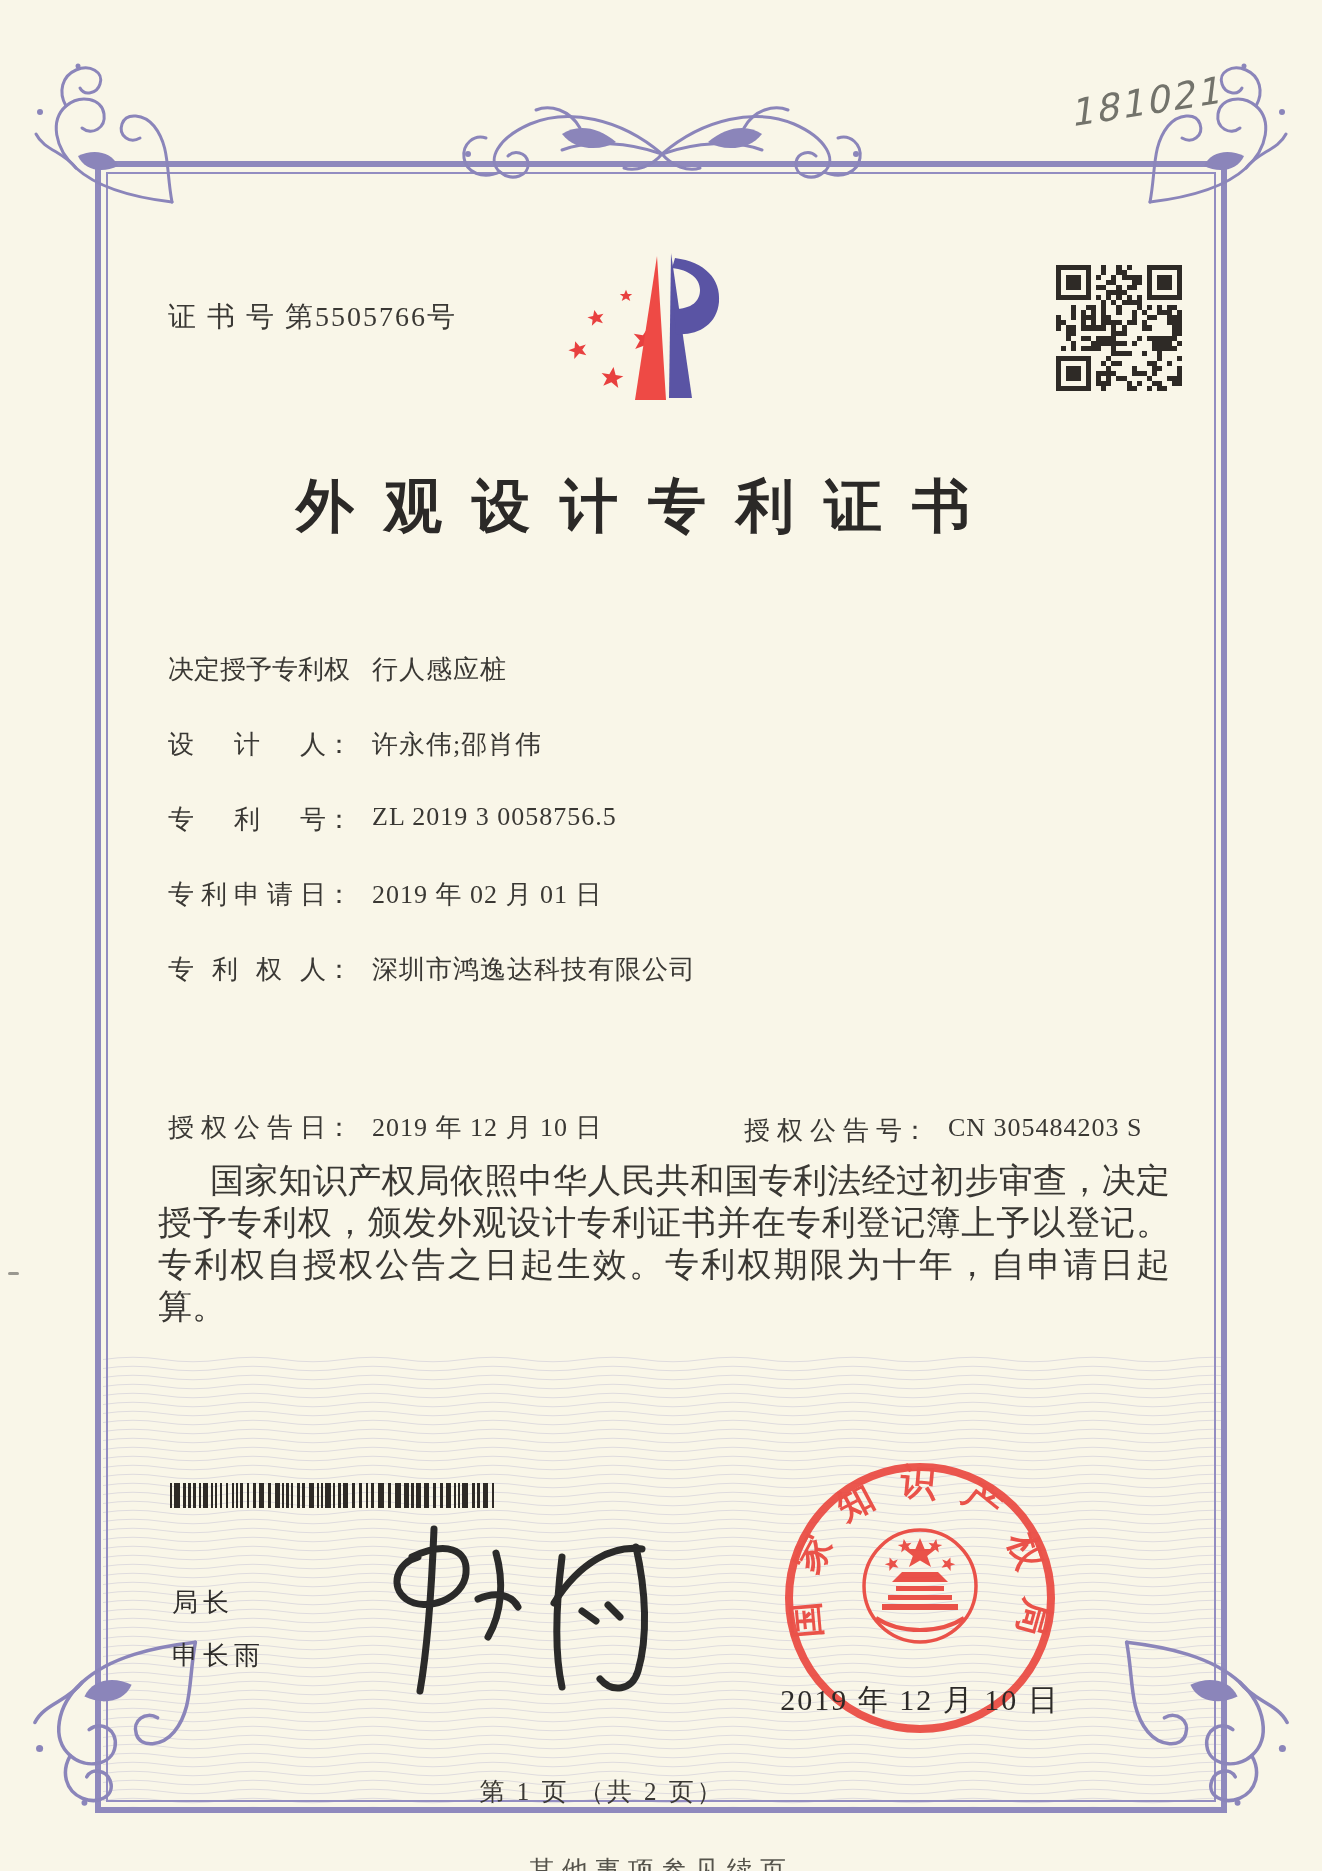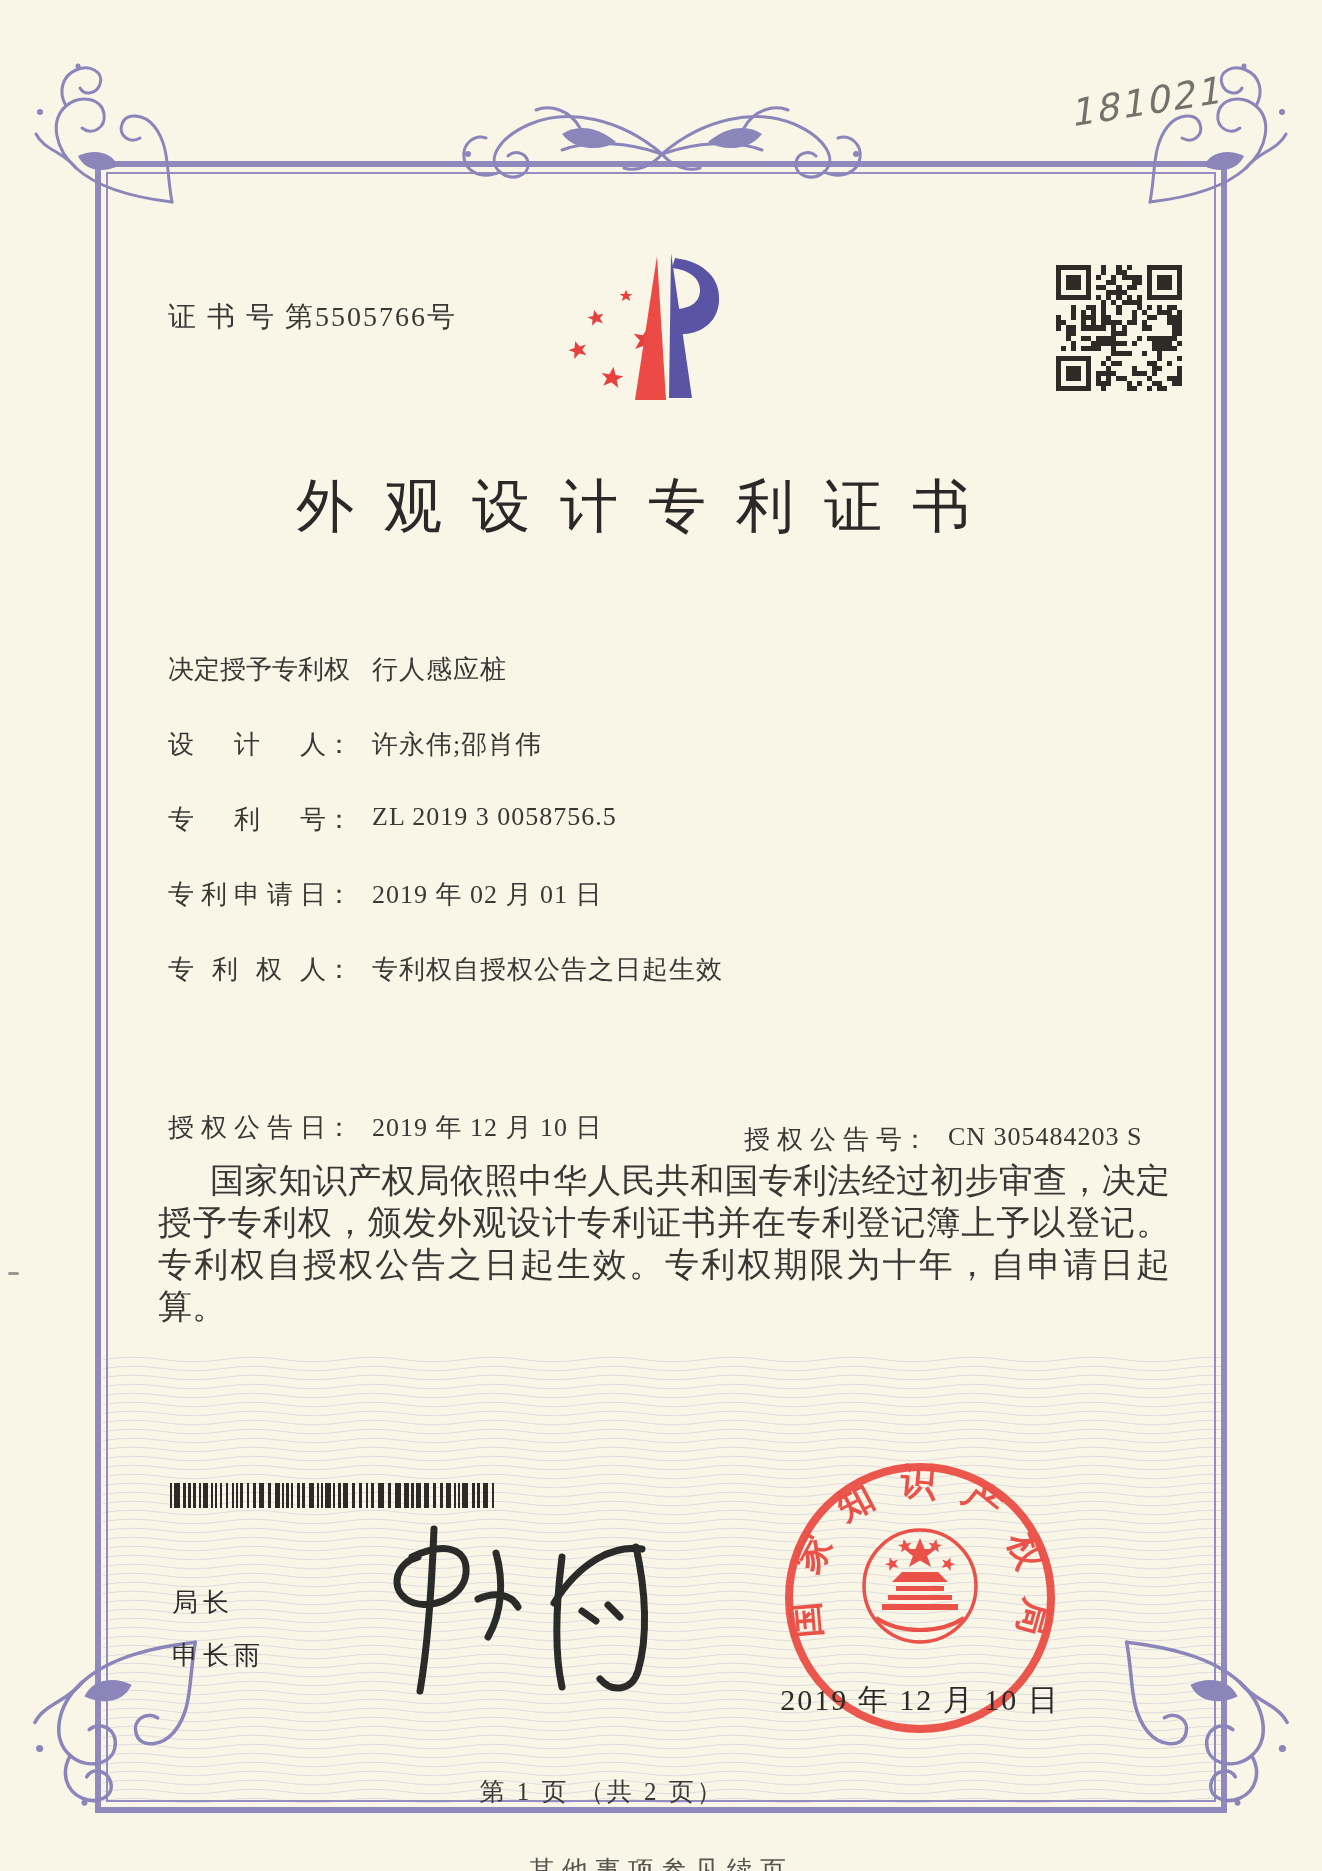--- a/index.html
+++ b/index.html
@@ -11,28 +11,28 @@
   }
   .abs{position:absolute;}
   
   .frame{position:absolute;left:95px;top:161px;width:1132px;height:1652px;
     border:6px solid #8f89bd;box-sizing:border-box;}
   .frame-inner{position:absolute;left:5px;top:5px;right:5px;bottom:5px;
     border:2px solid #938dc1;}
   
   .cert-no{left:168px;top:298px;font-size:28px;letter-spacing:2px;color:#3a3834;}
   .doc-title{left:82px;top:468px;width:1132px;text-align:center;
-    font-size:58px;font-weight:400;letter-spacing:30px;color:#2b2927;}
+    font-size:58px;font-weight:700;letter-spacing:30px;color:#2b2927;}
   .field{position:absolute;left:168px;font-size:26px;color:#3a3834;white-space:nowrap;}
   .flabel{display:inline-block;width:158px;text-align:justify;text-align-last:justify;
     -moz-text-align-last:justify;vertical-align:top;}
   .fcolon{display:inline-block;vertical-align:top;}
   .fvalue{display:inline-block;margin-left:20px;vertical-align:top;letter-spacing:1px;}
   .fvalue .line2{display:block;}
-  .pair2{position:absolute;left:576px;top:12px;white-space:nowrap;}
+  .pair2{position:absolute;left:576px;top:3px;white-space:nowrap;}
   .paras{left:158px;top:1160px;width:1012px;font-size:34px;line-height:42px;
     text-align:justify;color:#3a3834;}
   .paras p{margin:0;text-indent:52px;}
   .signatory{left:172px;font-size:26px;letter-spacing:5px;color:#2f2d2b;}
   .footer{left:97px;top:1775px;width:1010px;text-align:center;font-size:25px;
     letter-spacing:3px;color:#3a3834;}
   .cutoff{left:51px;top:1853px;width:1220px;text-align:center;font-size:26px;
     letter-spacing:7px;color:#55534b;}
   .handwritten{left:1072px;top:80px;font-family:"DejaVu Sans","Liberation Sans",sans-serif;
     font-size:37px;color:#73736b;transform:rotate(-9deg) skewX(-16deg);letter-spacing:2px;}
@@ -407,21 +407,21 @@
   <div class="field" style="top:727px">
     <span class="flabel">设计人</span><span class="fcolon">：</span><span class="fvalue">许永伟;邵肖伟</span>
   </div>
   <div class="field" style="top:802px">
     <span class="flabel">专利号</span><span class="fcolon">：</span><span class="fvalue">ZL 2019 3 0058756.5</span>
   </div>
   <div class="field" style="top:877px">
     <span class="flabel">专利申请日</span><span class="fcolon">：</span><span class="fvalue">2019 年 02 月 01 日</span>
   </div>
   <div class="field" style="top:952px">
-    <span class="flabel">专利权人</span><span class="fcolon">：</span><span class="fvalue">专利权自授权公告之日起生效</span>
+    <span class="flabel">专利权人</span><span class="fcolon">：</span><span class="fvalue">深圳市鸿逸达科技有限公司</span>
   </div>
   <div class="field" style="top:1110px">
     <span class="flabel">授权公告日</span><span class="fcolon">：</span><span class="fvalue">2019 年 12 月 10 日</span>
     <span class="pair2">
       <span class="flabel">授权公告号</span><span class="fcolon">：</span><span class="fvalue">CN 305484203 S</span>
     </span>
   </div>
 
   <div class="abs paras">
     <p>国家知识产权局依照中华人民共和国专利法经过初步审查，决定授予专利权，颁发外观设计专利证书并在专利登记簿上予以登记。专利权自授权公告之日起生效。专利权期限为十年，自申请日起算。</p>

